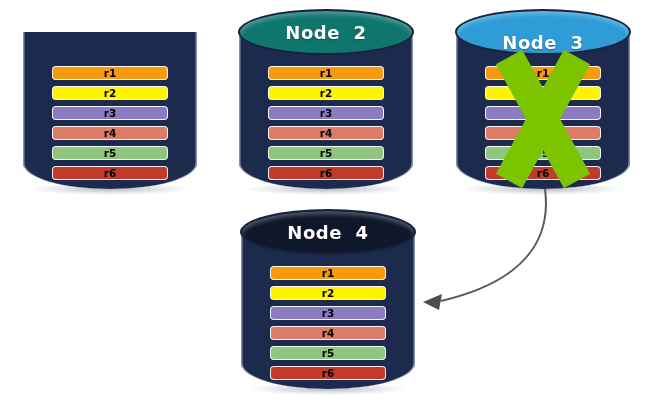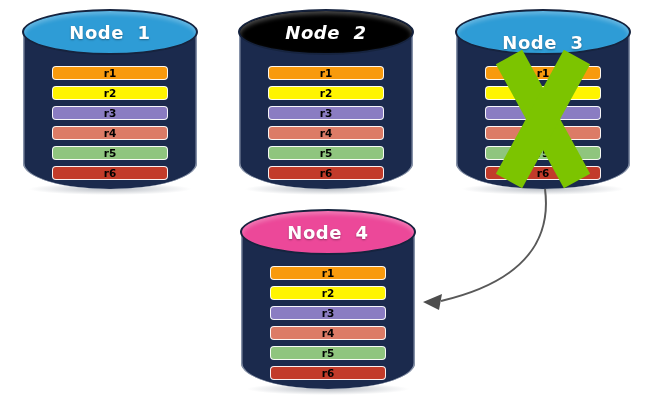--- a/index.html
+++ b/index.html
@@ -40,23 +40,20 @@
   #overlay{position:absolute;left:0;top:0;z-index:10;pointer-events:none;}
 </style>
 </head>
 <body>
 
 <div id="canvas">
 
   <div class="cylinder" style="left:22px;top:9px">
     <div class="cyl-shadow"></div>
     <div class="cyl-body" style="background: rgb(27, 42, 77);"></div>
-    <div class="cyl-top" style="background: rgb(46, 156, 214);">
-      <span class="cyl-title">Node 1</span>
-    </div>
     <div class="bars">
       <div class="bar" style="background: rgb(248, 154, 13);">
           <span>r1</span>
         </div>
       <div class="bar" style="background: rgb(255, 244, 0);">
           <span>r2</span>
         </div>
       <div class="bar" style="background: rgb(138, 124, 194);">
           <span>r3</span>
         </div>
@@ -68,21 +65,21 @@
         </div>
       <div class="bar" style="background: rgb(194, 59, 42);">
           <span>r6</span>
         </div>
     </div>
   </div>
 
   <div class="cylinder" style="left:238px;top:9px">
     <div class="cyl-shadow"></div>
     <div class="cyl-body" style="background: rgb(27, 42, 77);"></div>
-    <div class="cyl-top" style="background: #000000; font-style: italic;">
+    <div class="cyl-top" style="background: #0f766e;">
       <span class="cyl-title">Node 2</span>
     </div>
     <div class="bars">
       <div class="bar" style="background: rgb(248, 154, 13);">
           <span>r1</span>
         </div>
       <div class="bar" style="background: rgb(255, 244, 0);">
           <span>r2</span>
         </div>
       <div class="bar" style="background: rgb(138, 124, 194);">
@@ -124,21 +121,21 @@
         </div>
       <div class="bar" style="background: rgb(194, 59, 42);">
           <span>r6</span>
         </div>
     </div>
   </div>
 
   <div class="cylinder" style="left:240px;top:209px">
     <div class="cyl-shadow"></div>
     <div class="cyl-body" style="background: rgb(27, 42, 77);"></div>
-    <div class="cyl-top" style="background: #ec4899;">
+    <div class="cyl-top" style="background: #0f172a;">
       <span class="cyl-title">Node 4</span>
     </div>
     <div class="bars">
       <div class="bar" style="background: rgb(248, 154, 13);">
           <span>r1</span>
         </div>
       <div class="bar" style="background: rgb(255, 244, 0);">
           <span>r2</span>
         </div>
       <div class="bar" style="background: rgb(138, 124, 194);">

